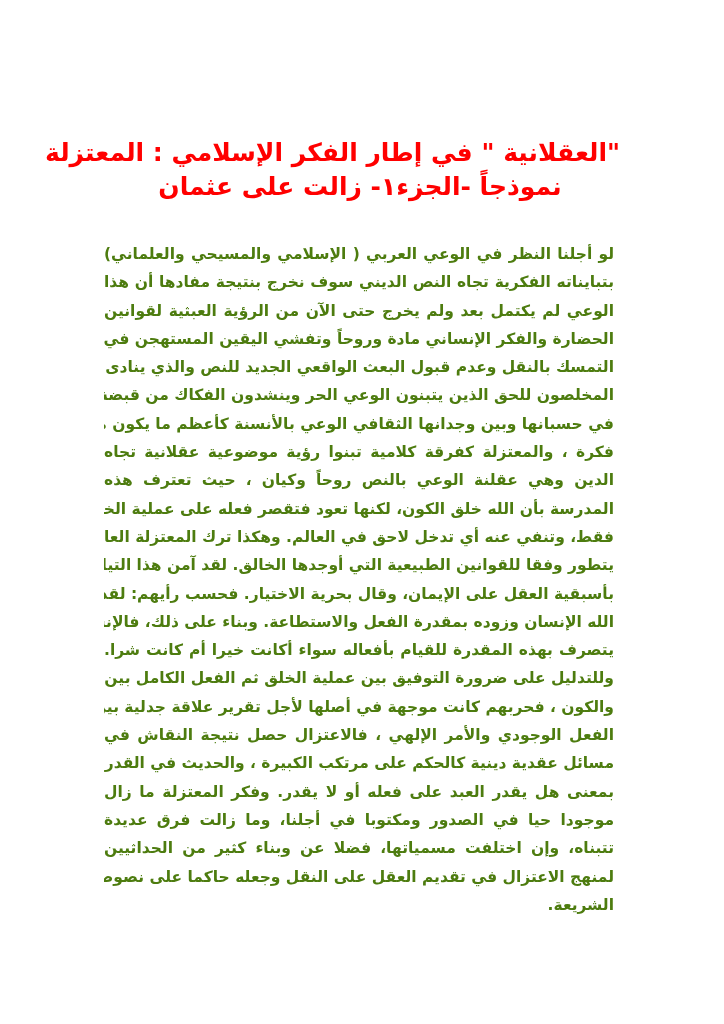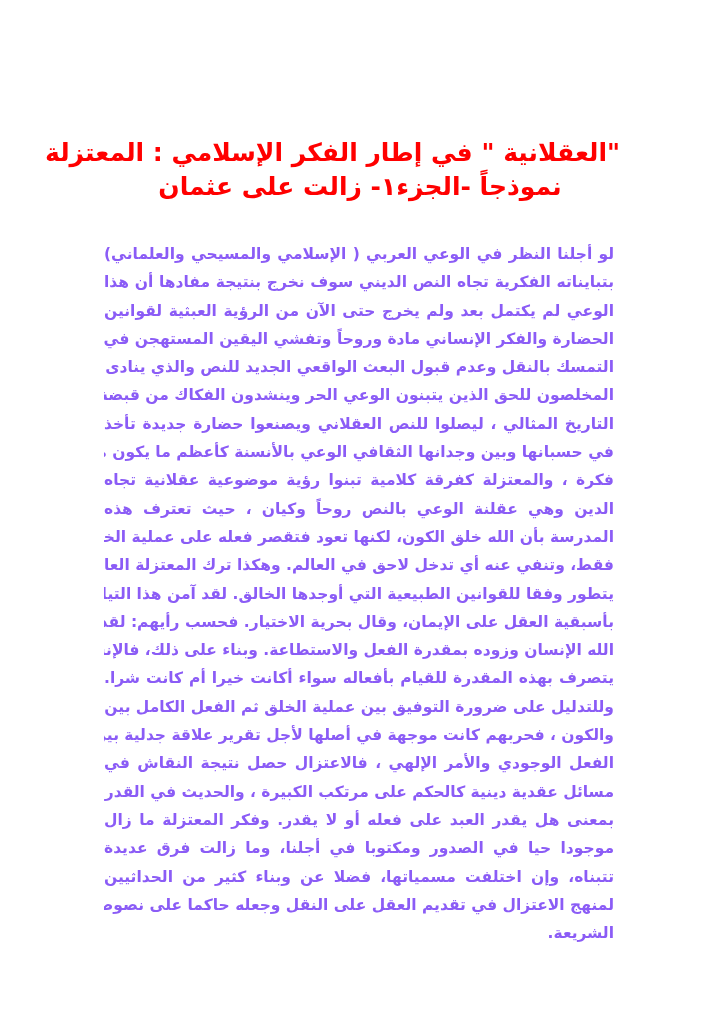--- a/index.html
+++ b/index.html
@@ -37,21 +37,21 @@
     .body-text {
       position: absolute;
       left: 104px;
       top: 240px;
       width: 510px;
       direction: rtl;
       font-family: "DejaVu Sans", sans-serif;
       font-weight: bold;
       font-size: 15.5px;
       line-height: 28.3px;
-      color: #8b5cf6;
+      color: #4d7c0f;
     }
     .body-text .line {
       display: block;
       white-space: nowrap;
       text-align: justify;
       text-align-last: justify;
       overflow: hidden;
     }
     .body-text .line.last {
       text-align-last: right;
@@ -67,21 +67,20 @@
     <span class="line">نموذجاً -الجزء١- زالت على عثمان</span>
   </div>
 
   <div class="body-text">
     <span class="line">لو أجلنا النظر في الوعي العربي  ( الإسلامي والمسيحي والعلماني)</span>
     <span class="line">بتبايناته الفكرية تجاه النص الديني سوف نخرج بنتيجة مفادها أن هذا</span>
     <span class="line">الوعي لم يكتمل بعد ولم يخرج حتى الآن من الرؤية العبثية لقوانين</span>
     <span class="line">الحضارة والفكر الإنساني مادة وروحاً وتفشي اليقين المستهجن في</span>
     <span class="line">التمسك بالنقل وعدم قبول البعث الواقعي الجديد للنص والذي ينادى به</span>
     <span class="line">المخلصون للحق الذين يتبنون الوعي الحر وينشدون الفكاك من قبضة</span>
-    <span class="line">التاريخ المثالي ،  ليصلوا للنص العقلاني ويصنعوا حضارة جديدة تأخذ</span>
     <span class="line">في حسبانها وبين وجدانها الثقافي الوعي بالأنسنة كأعظم ما يكون من</span>
     <span class="line">فكرة ، والمعتزلة كفرقة كلامية تبنوا رؤية موضوعية عقلانية تجاه</span>
     <span class="line">الدين وهي عقلنة الوعي بالنص روحاً وكيان ،  حيث تعترف هذه</span>
     <span class="line">المدرسة بأن الله خلق الكون، لكنها تعود فتقصر فعله على عملية الخلق</span>
     <span class="line">فقط، وتنفي عنه أي تدخل لاحق في العالم. وهكذا ترك المعتزلة العالم</span>
     <span class="line">يتطور وفقا للقوانين الطبيعية التي أوجدها الخالق. لقد آمن هذا التيار</span>
     <span class="line">بأسبقية العقل على الإيمان، وقال بحرية الاختيار. فحسب رأيهم: لقد خلق</span>
     <span class="line">الله الإنسان وزوده بمقدرة الفعل والاستطاعة. وبناء على ذلك، فالإنسان</span>
     <span class="line">يتصرف بهذه المقدرة للقيام بأفعاله سواء أكانت خيرا أم كانت شرا.</span>
     <span class="line">وللتدليل على ضرورة التوفيق بين عملية الخلق ثم الفعل الكامل بين الله</span>

